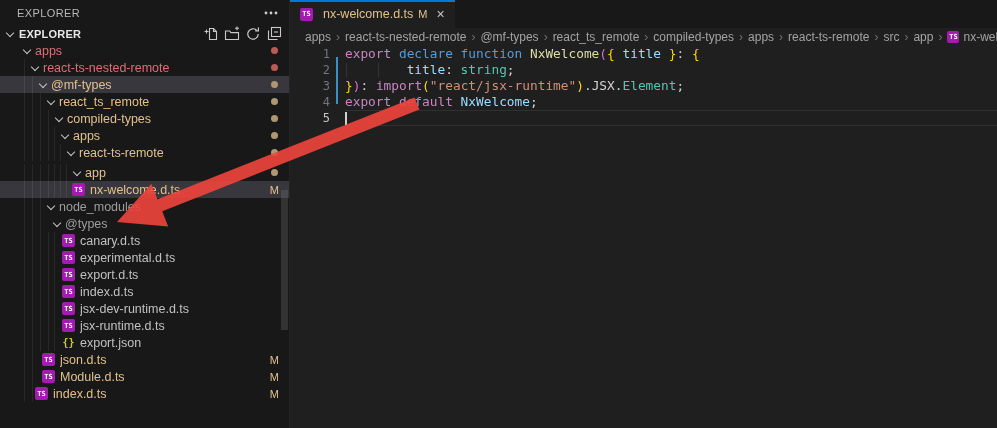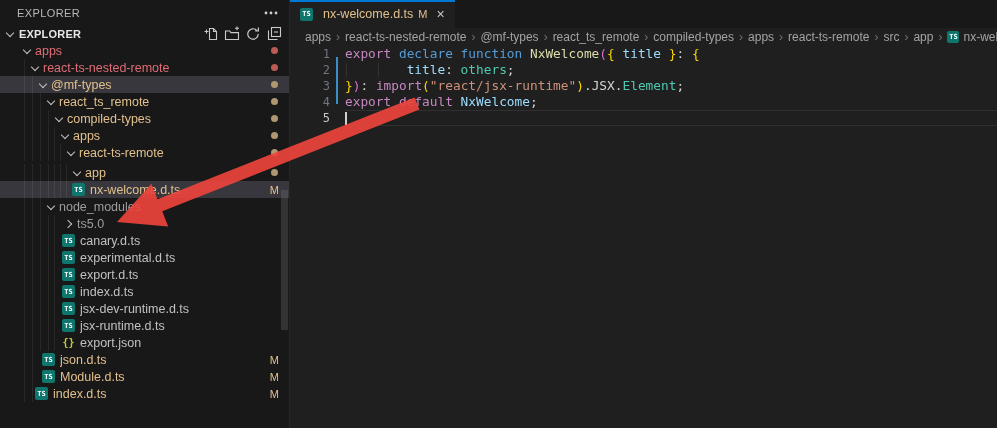--- a/index.html
+++ b/index.html
@@ -20,21 +20,21 @@
 
   .tree{position:absolute;top:42px;left:0;right:0;}
   .trow{height:17px;display:flex;align-items:center;position:relative;font-size:12.5px;color:#ccc;}
   .trow.sel{background:#37373d;}
   .tree-spacer{height:3px;}
   .iguide{position:absolute;top:0;bottom:0;width:1px;background:rgba(255,255,255,.07);}
   .chev{width:15px;height:15px;position:relative;flex:none;}
   .chev::before{content:"";position:absolute;left:4px;top:3.5px;width:5px;height:5px;
                 border-right:1.3px solid #c5c5c5;border-bottom:1.3px solid #c5c5c5;transform:rotate(45deg);}
   .chev.r::before{transform:rotate(-45deg);left:3px;top:4.5px;}
-  .ts-badge{width:13px;height:13px;background:#0f766e;color:#fff;border-radius:2px;flex:none;
+  .ts-badge{width:13px;height:13px;background:#a21caf;color:#fff;border-radius:2px;flex:none;
             font:bold 7px "DejaVu Sans Mono",monospace;display:inline-flex;align-items:center;
             justify-content:center;margin-right:5px;}
   .ts-badge.mini{width:12px;height:12px;margin-right:4px;}
   .json-ic{color:#cbcb41;font:bold 10px "DejaVu Sans Mono",monospace;width:13px;flex:none;
            text-align:center;margin-right:5px;}
   .tlabel{white-space:pre;overflow:hidden;} .c-red{color:#e06c75;} .c-yellow{color:#e2c08d;}
   .c-dim{color:#9d9d9d;} .c-file{color:#c0c0c0;}
   .dot{width:7px;height:7px;border-radius:50%;margin-left:auto;margin-right:11px;flex:none;}
   .dot-red{background:#bb5b56;} .dot-yellow{background:#ae9872;}
   .mbadge{margin-left:auto;margin-right:10px;color:#e2c08d;font-size:11px;}
@@ -191,28 +191,26 @@
           <span class="tlabel c-yellow">nx-welcome.d.ts</span>
           <span class="mbadge">M</span>
         </div>
         <div class="trow" style="padding-left: 44px;">
           <i class="iguide" style="left: 24px;"></i>
           <i class="iguide" style="left: 32px;"></i>
           <i class="iguide" style="left: 40px;"></i>
           <span class="chev"></span>
           <span class="tlabel c-dim">node_modules</span>
         </div>
-        <div class="trow" style="padding-left: 62px;">
-          <i class="iguide" style="left: 24px;"></i>
-          <i class="iguide" style="left: 32px;"></i>
-          <i class="iguide" style="left: 40px;"></i>
-          <i class="iguide" style="left: 48px;"></i>
-          <i class="iguide" style="left: 54px;"></i>
-          <span class="chev r"></span>
-          <span class="tlabel c-dim">ts5.0</span>
+        <div class="trow" style="padding-left: 50px;">
+          <i class="iguide" style="left: 24px;"></i>
+          <i class="iguide" style="left: 32px;"></i>
+          <i class="iguide" style="left: 40px;"></i>
+          <span class="chev"></span>
+          <span class="tlabel c-dim">@types</span>
         </div>
         <div class="trow" style="padding-left: 62px;">
           <i class="iguide" style="left: 24px;"></i>
           <i class="iguide" style="left: 32px;"></i>
           <i class="iguide" style="left: 40px;"></i>
           <i class="iguide" style="left: 48px;"></i>
           <i class="iguide" style="left: 54px;"></i>
           <span class="ts-badge">TS</span>
           <span class="tlabel c-file">canary.d.ts</span>
         </div>
@@ -347,21 +345,21 @@
         </span>
       </div>
     <div class="codewrap">
       <div>
           <div class="cline">
             <span class="lnum">1</span>
             <span class="ctoks"><span class="tk-kwc">export</span><span class="tk-pn"> </span><span class="tk-kw">declare</span><span class="tk-pn"> </span><span class="tk-kw">function</span><span class="tk-pn"> </span><span class="tk-fn">NxWelcome</span><span class="tk-bo">(</span><span class="tk-bg">{</span><span class="tk-pn"> </span><span class="tk-var">title</span><span class="tk-pn"> </span><span class="tk-bg">}</span><span class="tk-pn">:</span><span class="tk-pn"> </span><span class="tk-bg">{</span></span>
           </div>
           <div class="cline">
             <span class="lnum">2</span>
-            <span class="ctoks"><i class="cguide" style="left: 1px;"></i><i class="cguide" style="left: 33px;"></i><span class="tk-pn">        </span><span class="tk-var">title</span><span class="tk-pn">:</span><span class="tk-pn"> </span><span class="tk-type">others</span><span class="tk-pn">;</span></span>
+            <span class="ctoks"><i class="cguide" style="left: 1px;"></i><i class="cguide" style="left: 33px;"></i><span class="tk-pn">        </span><span class="tk-var">title</span><span class="tk-pn">:</span><span class="tk-pn"> </span><span class="tk-type">string</span><span class="tk-pn">;</span></span>
           </div>
           <div class="cline">
             <span class="lnum">3</span>
             <span class="ctoks"><span class="tk-bg">}</span><span class="tk-bo">)</span><span class="tk-pn">:</span><span class="tk-pn"> </span><span class="tk-kwc">import</span><span class="tk-bg">(</span><span class="tk-str">"react/jsx-runtime"</span><span class="tk-bg">)</span><span class="tk-pn">.</span><span class="tk-pn">JSX</span><span class="tk-pn">.</span><span class="tk-type">Element</span><span class="tk-pn">;</span></span>
           </div>
           <div class="cline">
             <span class="lnum">4</span>
             <span class="ctoks"><span class="tk-kwc">export</span><span class="tk-pn"> </span><span class="tk-kwc">default</span><span class="tk-pn"> </span><span class="tk-var">NxWelcome</span><span class="tk-pn">;</span></span>
           </div>
           <div class="cline cur">

